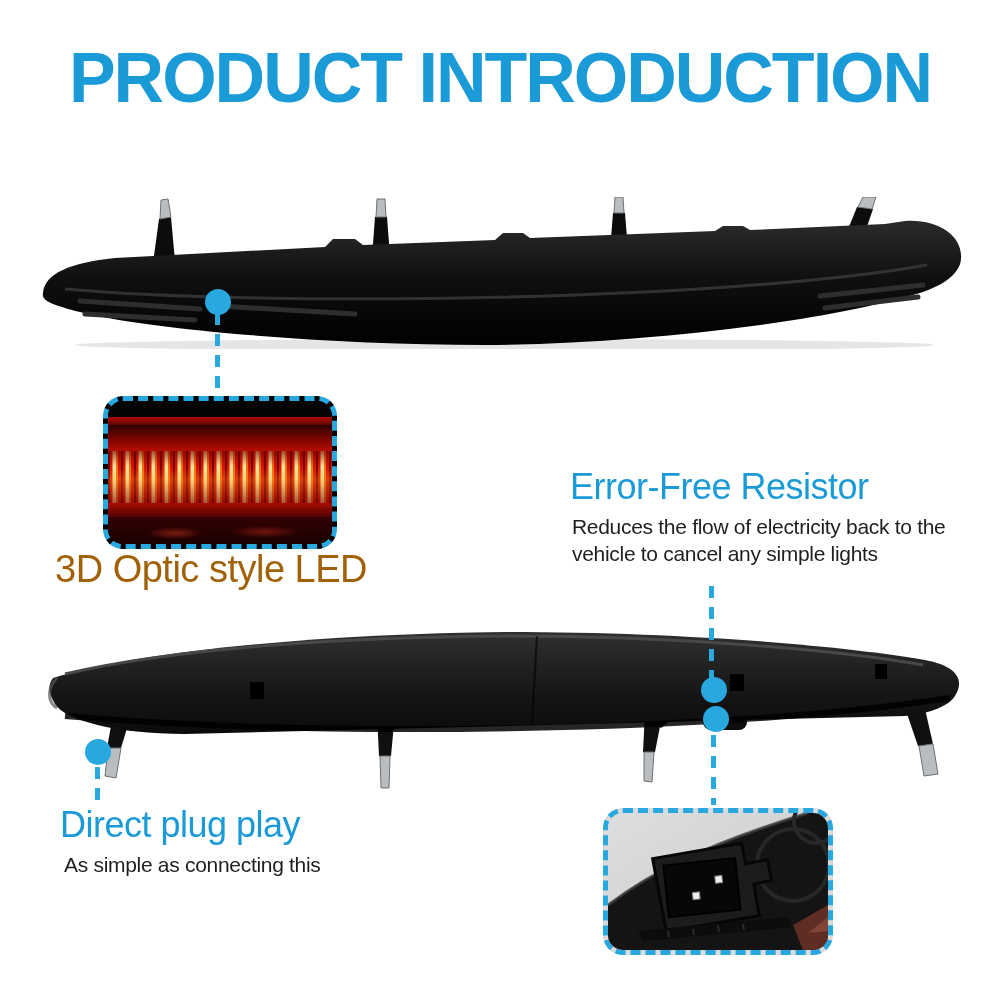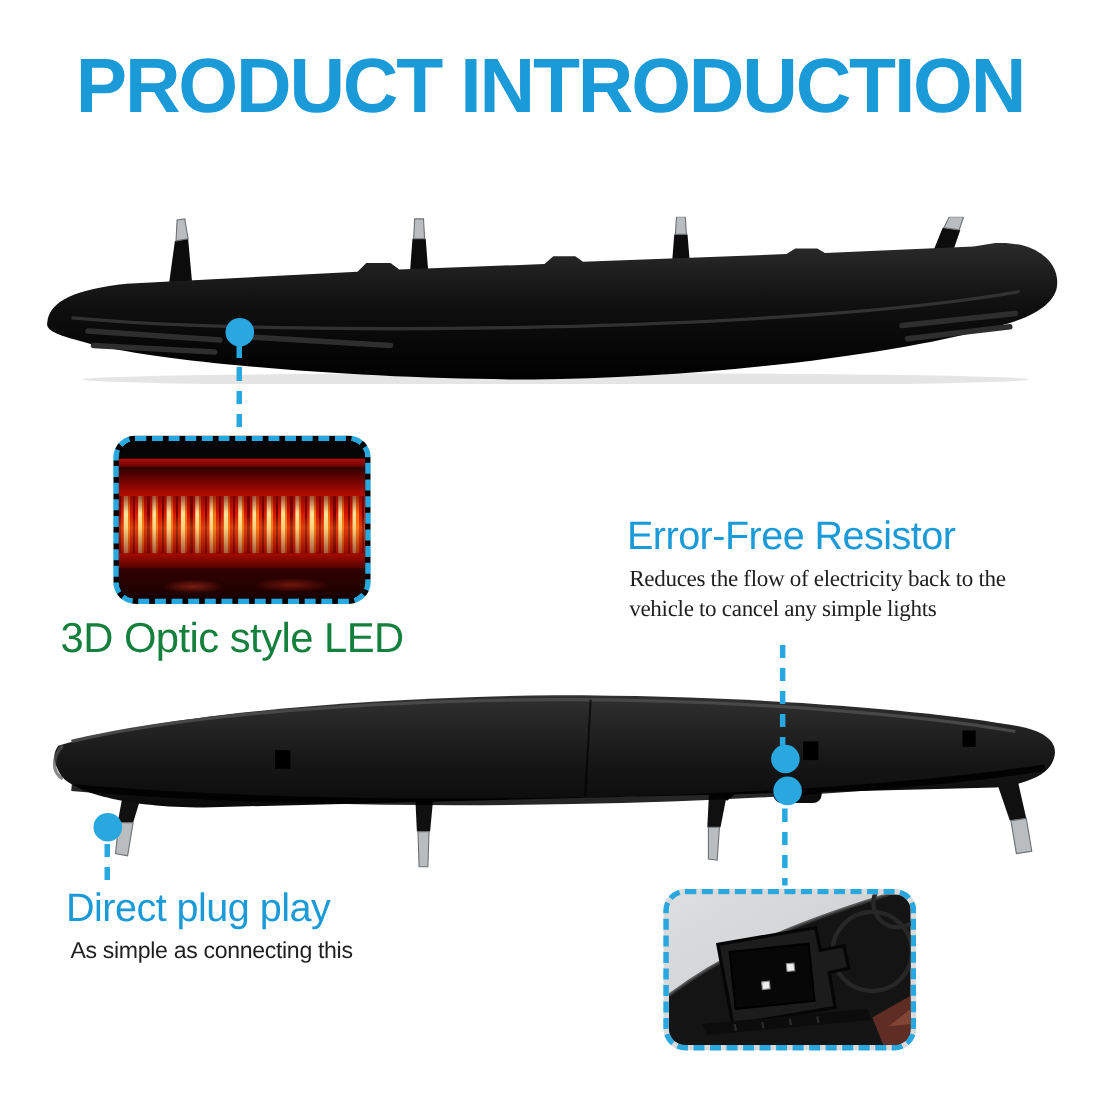--- a/index.html
+++ b/index.html
@@ -49,34 +49,34 @@
   .led-bottom{
     top:116px;height:27px;background-color:#1f0101;
     background-image:
       radial-gradient(ellipse 40px 9px at 30% 60%, rgba(255,70,40,.4), transparent 70%),
       radial-gradient(ellipse 50px 9px at 70% 55%, rgba(255,60,30,.35), transparent 70%),
       linear-gradient(to bottom,#330202,#1a0000);
   }
   .connector-inset{left:603px;top:808px;width:230px;height:147px;background:#d8dadb;}
   
   .caption{
-    position:absolute;left:55px;top:560px;font-size:38px;color:#15803d;
+    position:absolute;left:55px;top:548px;font-size:38px;color:#a16207;
     letter-spacing:-0.5px;
   }
   .callout-heading{
     position:absolute;margin:0;font-size:36px;font-weight:normal;letter-spacing:-0.5px;
     color:var(--accent-blue,#1b9ad8);
   }
   .callout-body{
     position:absolute;margin:0;font-size:21px;line-height:27px;letter-spacing:-0.3px;
     color:var(--text-dark,#1f1f1f);
   }
   .callout-body span{display:block;}
   .resistor-heading{left:570px;top:466px;}
-  .resistor-body{left:572px;top:513px;font-family:Liberation Serif, serif;}
+  .resistor-body{left:572px;top:513px;}
   .plug-heading{left:60px;top:804px;}
   .plug-body{left:64px;top:851px;}
 </style>
 </head>
 <body style="background: rgb(255, 255, 255);">
 
 <div class="canvas">
 
   <h1 class="title">PRODUCT INTRODUCTION</h1>
 

